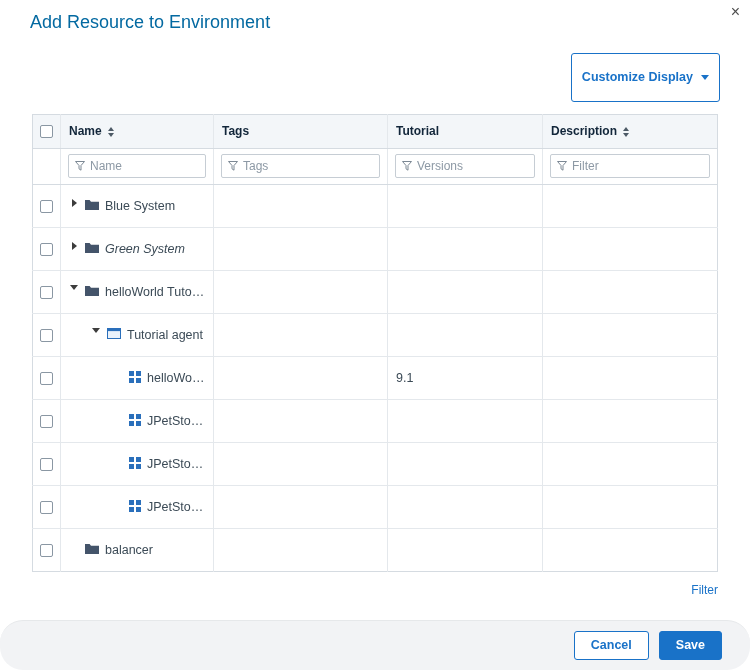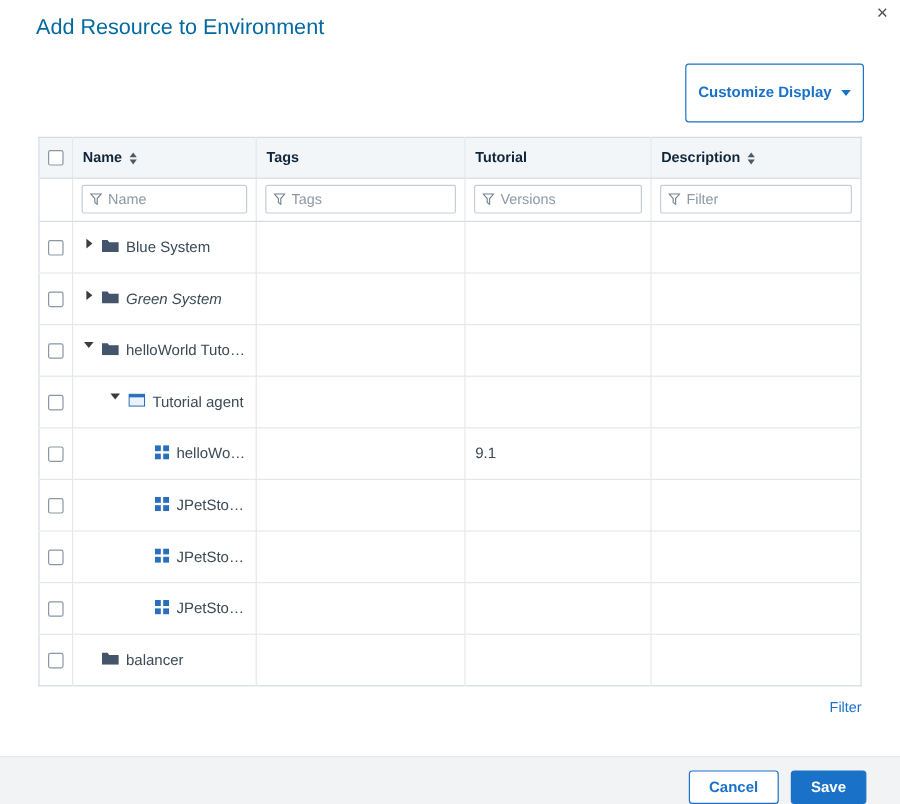--- a/index.html
+++ b/index.html
@@ -84,24 +84,24 @@
   .expander { width:10px; display:inline-flex; justify-content:center; flex:none; }
   .tri-right { width:0; height:0; border-top:4px solid transparent; border-bottom:4px solid transparent; border-left:5px solid #3c3c3c; }
   .tri-open { width:0; height:0; border-left:4px solid transparent; border-right:4px solid transparent; border-top:5px solid #3c3c3c; }
   .type-icon { display:inline-flex; align-items:center; flex:none; }
   .row-label { white-space:nowrap; overflow:hidden; text-overflow:ellipsis; cursor:pointer; }
 
   .refresh-row { text-align:right; margin:8px 32px 0 32px; }
   .refresh-link { color:var(--accent); font-size:12px; text-decoration:none; cursor:pointer; }
 
   .footer {
-    position:absolute; left:0; right:0; bottom:0; height:40px;
+    position:absolute; left:0; right:0; bottom:0; height:50px;
     background:#f2f3f5; border-top:1px solid #e6e8ea;
-    display:flex; justify-content:flex-end; align-items:flex-end;
-    gap:10px; padding:0 28px;
+    display:flex; justify-content:flex-end; align-items:center;
+    gap:10px; padding:0 28px;border-radius:23px;
   }
   .footer .btn { padding:7px 16px; }
 </style>
 </head>
 <body>
 
 <div class="modal">
 
   <span class="close">×</span>
 

